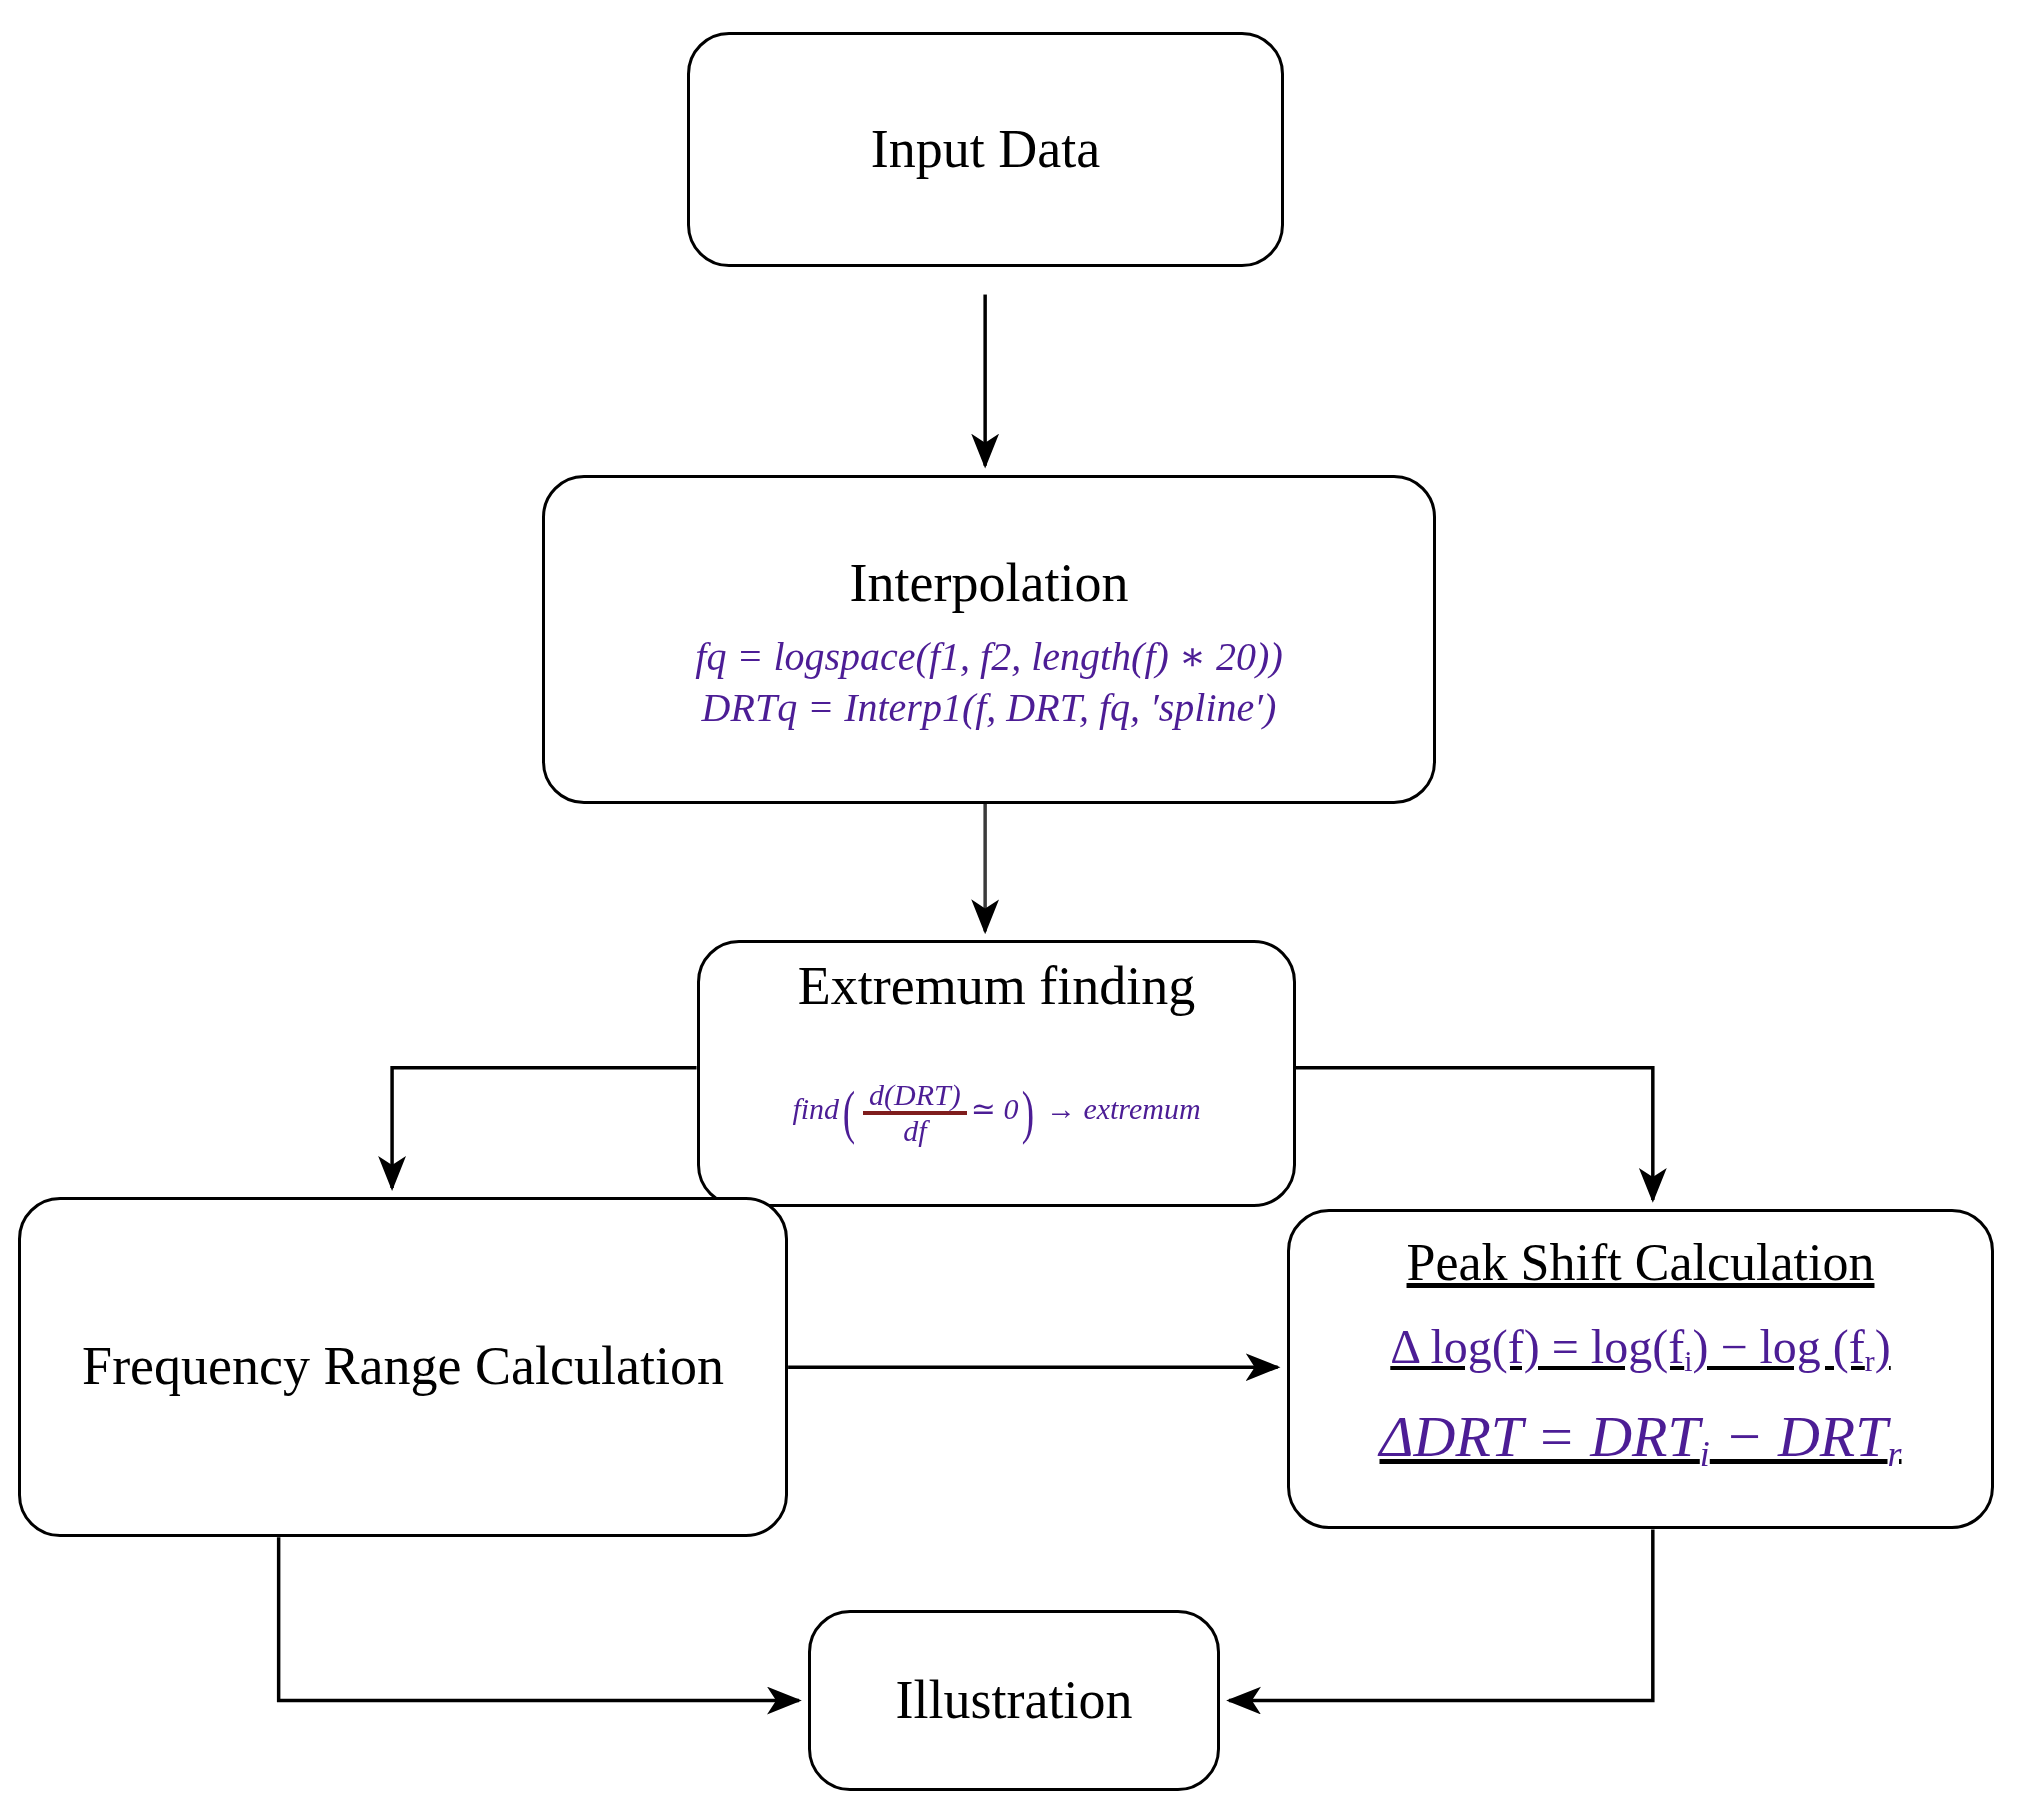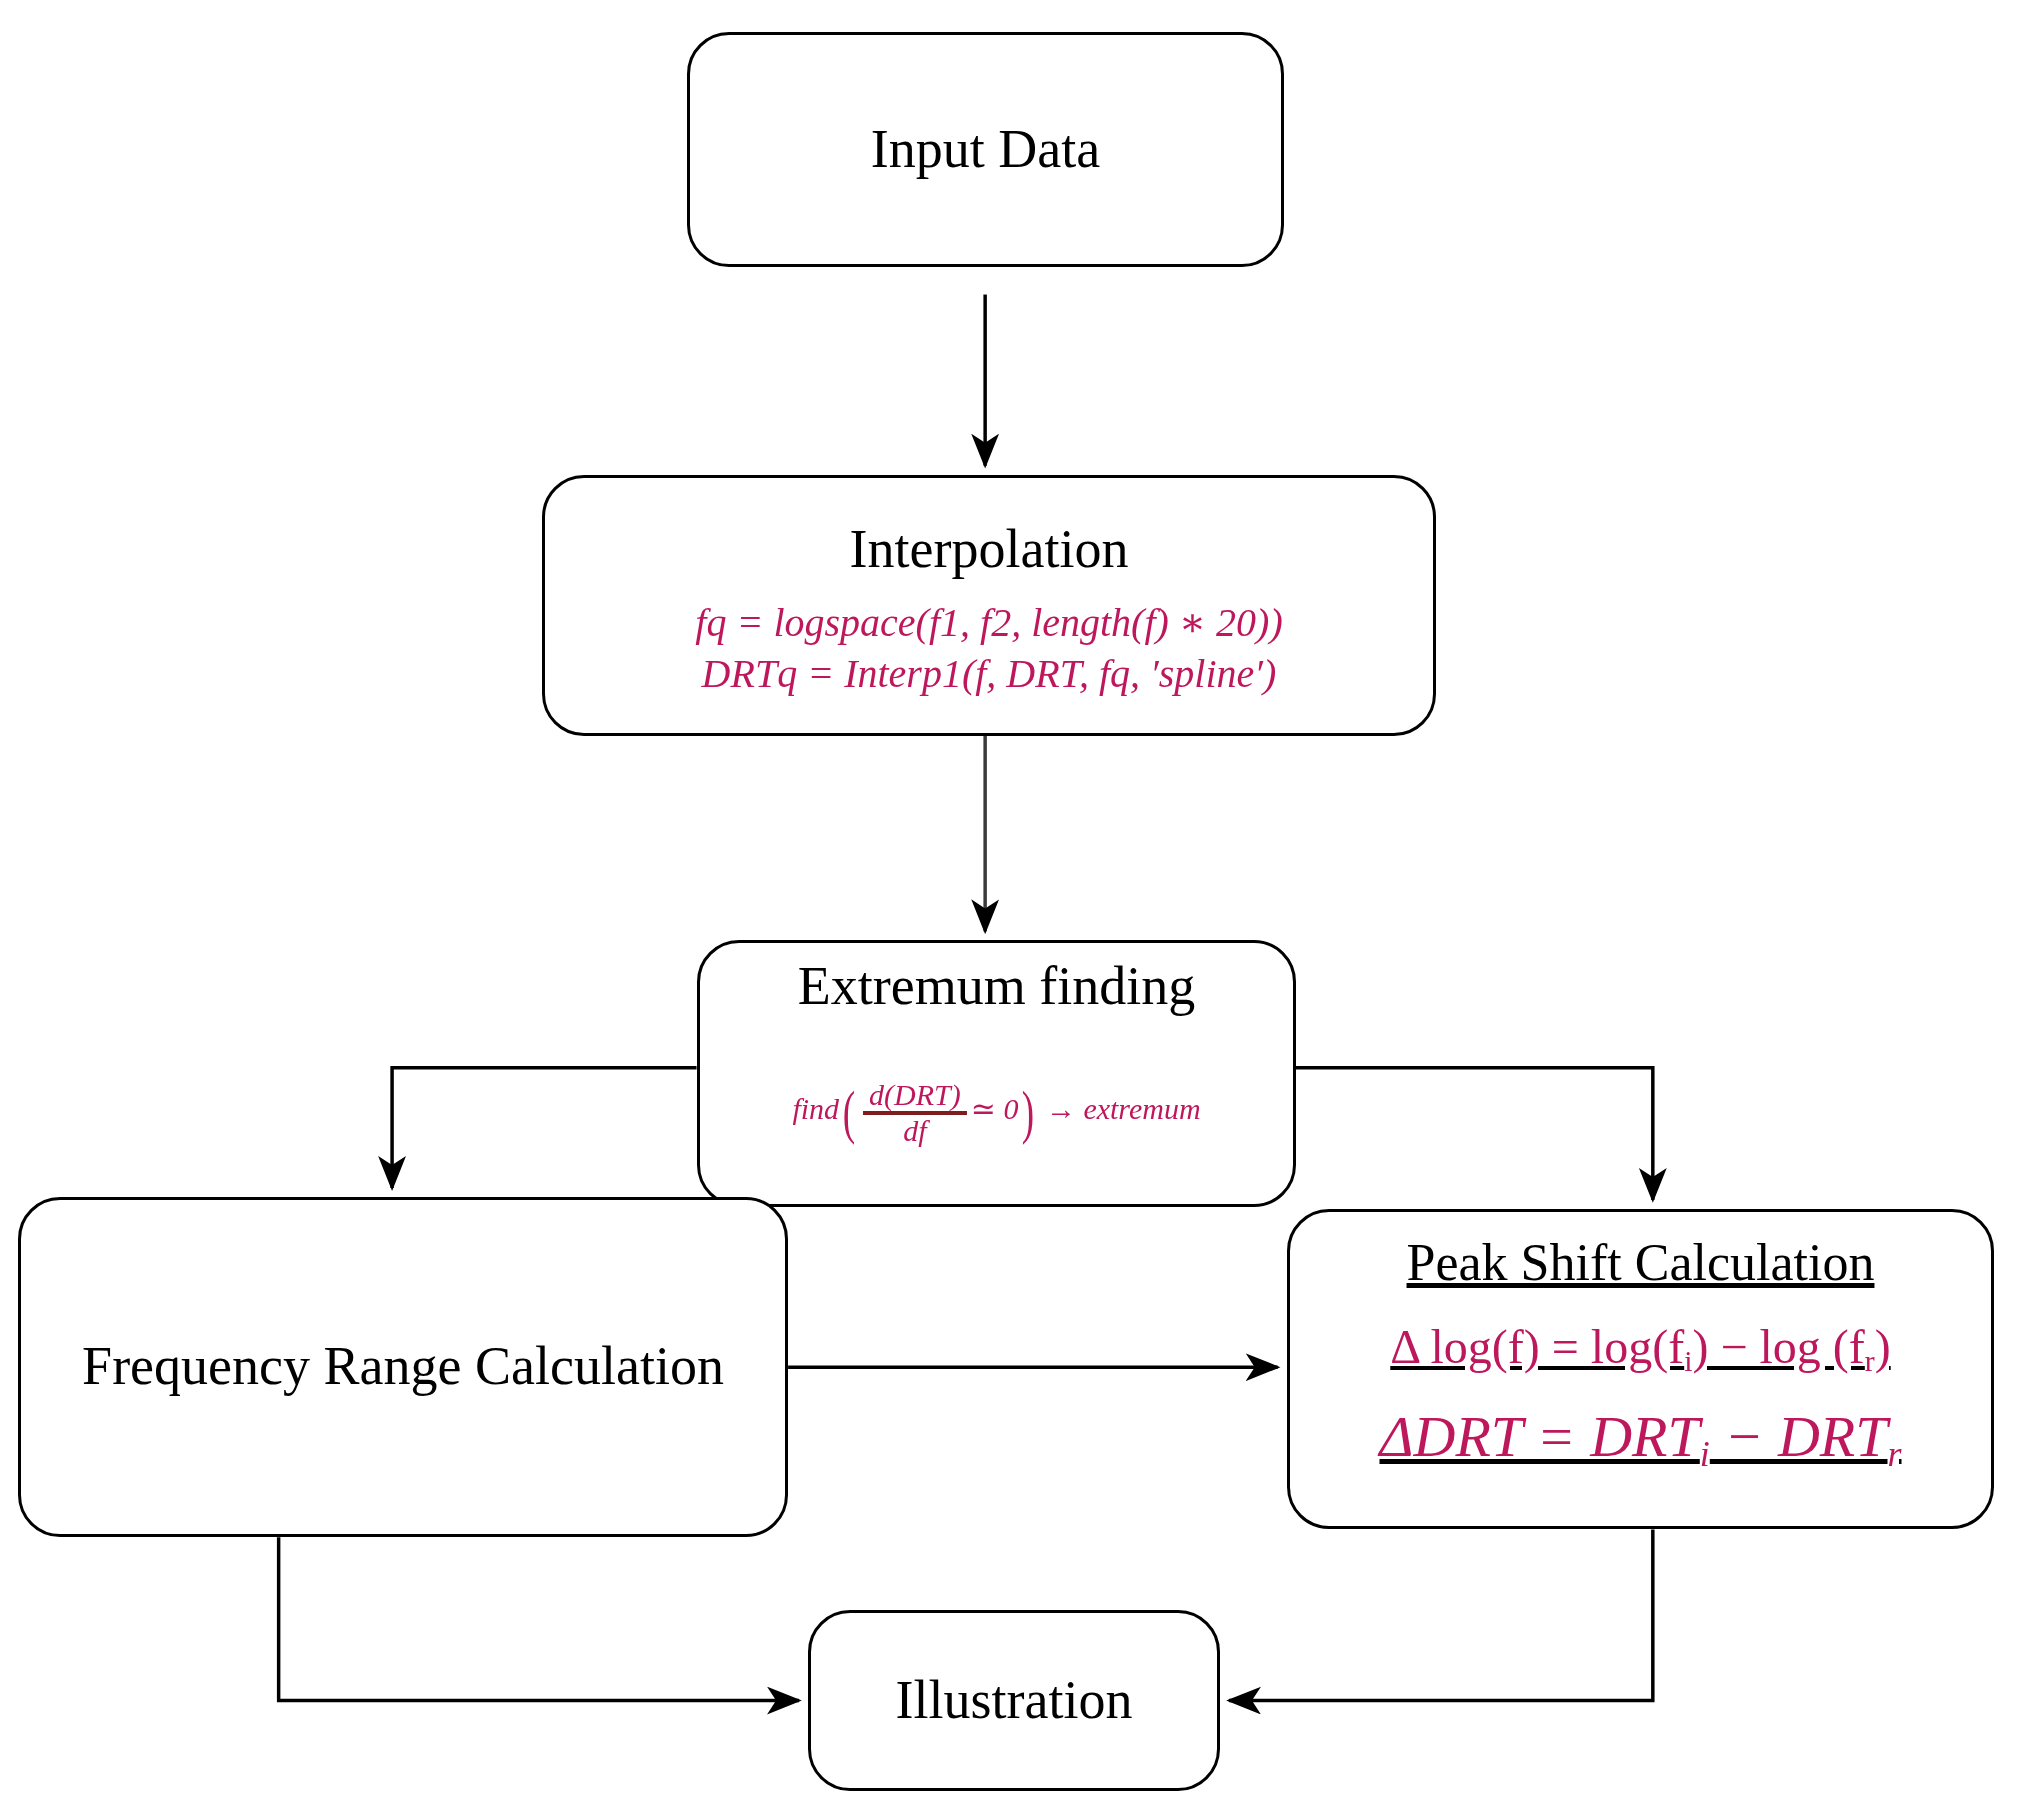--- a/index.html
+++ b/index.html
@@ -38,21 +38,21 @@
   .node-title {
     font-family: "Liberation Serif", "DejaVu Serif", serif;
     font-size: 54px;
     line-height: 1.1;
     white-space: nowrap;
   }
   .formula {
     font-family: "Liberation Serif", "DejaVu Serif", serif;
     font-style: italic;
     white-space: nowrap;
-    color: #be185d;
+    color: #4c1d95;
   }
   sub {
     font-size: 0.62em;
     vertical-align: -0.28em;
   }
   .frac {
     display: inline-block;
     vertical-align: middle;
     text-align: center;
     line-height: 1.05;
@@ -64,21 +64,21 @@
     display: inline-block;
     font-size: 2.0em;
     font-style: normal;
     vertical-align: middle;
     transform: scaleX(0.62);
     font-family: "Liberation Serif", "DejaVu Serif", serif;
   }
 
   
   #node-input-data      { left: 687px;  top: 32px;   width: 597px; height: 235px; }
-  #node-interpolation   { left: 542px;  top: 475px;  width: 894px; height: 261px; }
+  #node-interpolation   { left: 542px;  top: 475px;  width: 894px; height: 329px; }
   #node-extremum        { left: 697px;  top: 940px;  width: 599px; height: 267px; }
   #node-frequency-range { left: 18px;   top: 1197px; width: 770px; height: 340px; }
   #node-peak-shift      { left: 1287px; top: 1209px; width: 707px; height: 320px; text-decoration: underline; }
   #node-illustration    { left: 808px;  top: 1610px; width: 412px; height: 181px; }
 
   #node-interpolation .node-title { margin-top: 6px; }
   #node-interpolation .formula    { font-size: 40px; margin-top: 20px; }
   #node-interpolation .formula + .formula { margin-top: 4px; }
 
   #node-extremum { justify-content: flex-start; padding-top: 14px; gap: 16px; }

